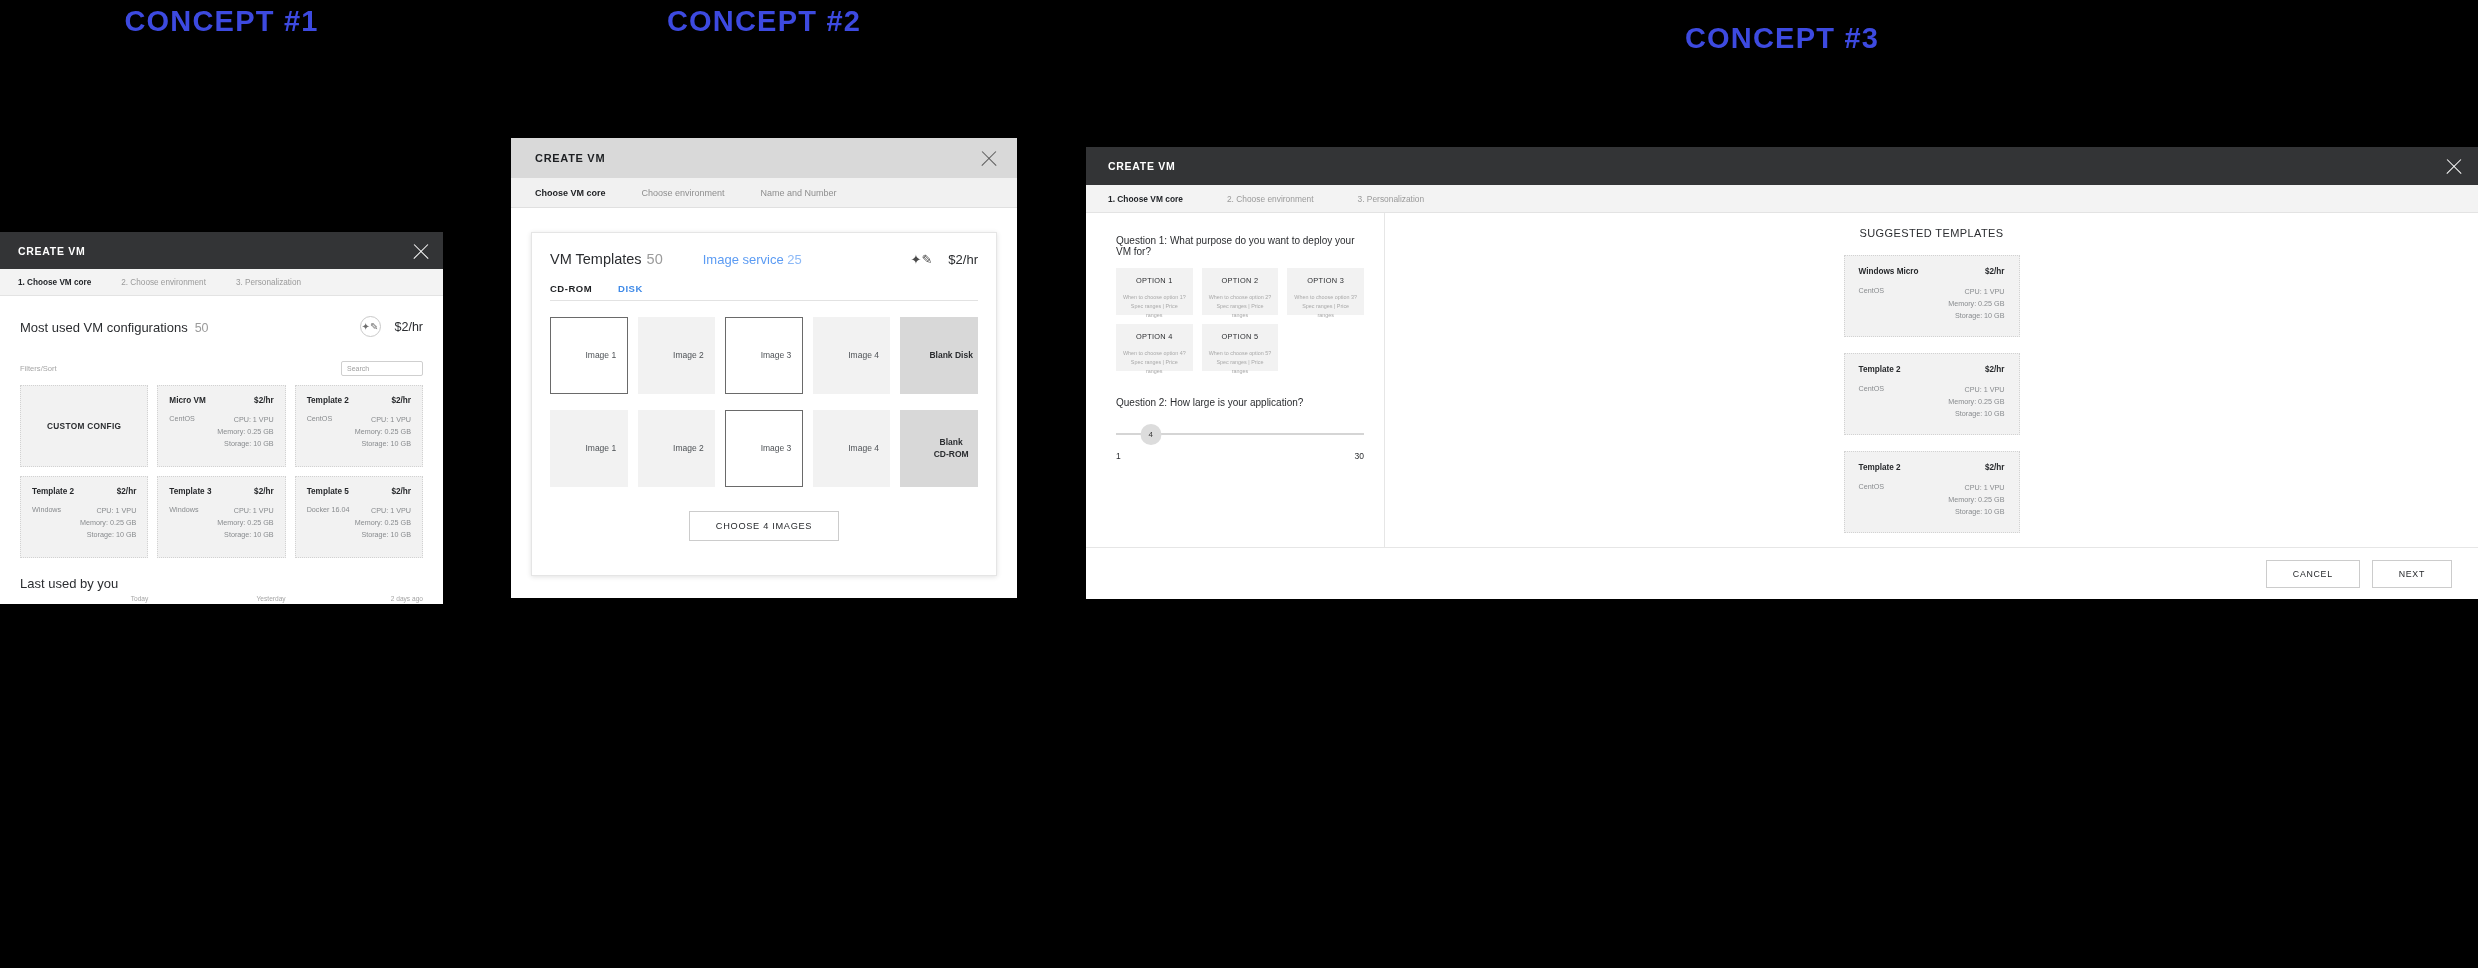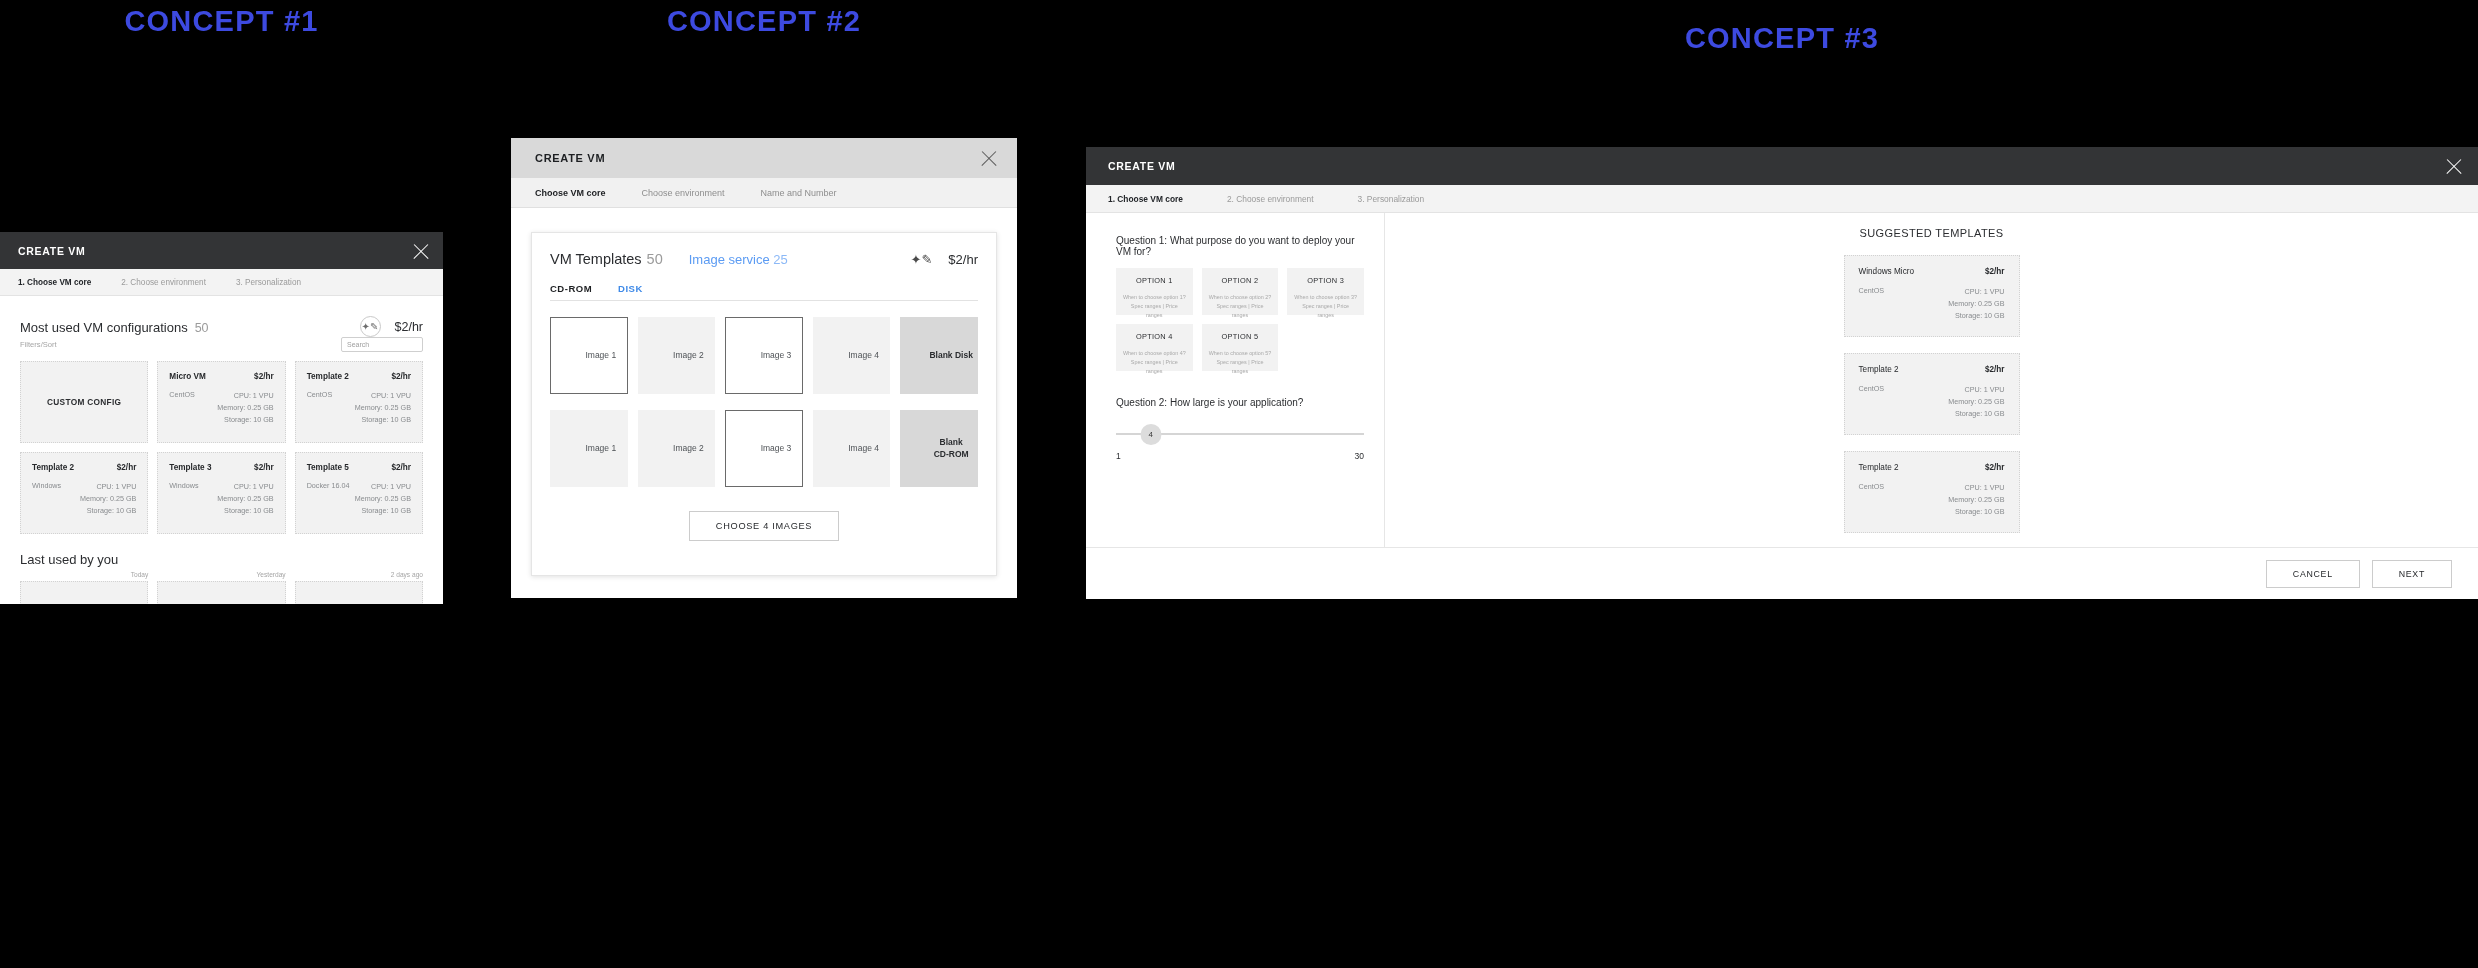--- a/index.html
+++ b/index.html
@@ -63,21 +63,21 @@
   .head-right { display:flex; align-items:center; gap: 14px; }
   .wand-circle {
     width: 21px; height: 21px; border-radius: 50%; border: 1px solid #c9c9c9;
     display:flex; align-items:center; justify-content:center;
     font-size: 10px; color:#6d6d6d;
   }
   .price { font-size: 12.5px; color:#2b2d30; }
 
   .filterrow {
     display:flex; align-items:center; justify-content:space-between;
-    margin-top: 0;
+    margin-top: 24px;
   }
   .filters-label { font-size: 7.6px; color:#a5a5a5; }
   .search-box {
     width: 82px; height: 15px; border: 1px solid #cfcfcf; border-radius: 2px;
     background:#fff; font-size:7px; color:#9e9e9e; padding: 0 5px;
     display:flex; align-items:center; font-family:"Liberation Sans", sans-serif;
   }
 
   .card-grid { display:grid; grid-template-columns: repeat(3, 1fr); gap: 9px; margin-top: 9px; }
   .vcard {
@@ -111,21 +111,21 @@
   }
   .step2 { font-size: 9px; color:#8e8e8e; margin-right: 36px; white-space:nowrap; }
   .step2.active { color:#1d1f22; font-weight:bold; }
 
   .inner-card {
     margin: 24px 20px 0 20px; background:#fff; border:1px solid #e5e5e5;
     box-shadow: 0 1px 5px rgba(0,0,0,.12); height: 344px; padding: 18px 18px 0 18px;
     position:relative;
   }
   .tmpl-head { display:flex; align-items:center; justify-content:space-between; }
-  .tmpl-head-left { display:flex; align-items:baseline; gap: 26px; }
+  .tmpl-head-left { display:flex; align-items:baseline; gap: 40px; }
   .tmpl-title { font-size: 14.5px; color:#2b2d30; }
   .tmpl-title .n { color:#9b9b9b; margin-left:5px; }
   .tmpl-link { font-size: 13px; color:#5b9bf3; cursor:pointer; }
   .tmpl-link .n { color:#8cb9f7; }
   .head-right2 { display:flex; align-items:center; gap: 16px; }
   .wand2 { font-size: 13px; color:#4a4a4a; }
   .price2 { font-size: 13px; color:#2b2d30; }
 
   .tabs2 { display:flex; gap: 26px; margin-top: 16px; padding-bottom: 7px; }
   .tab2 { font-size: 9.5px; font-weight:bold; letter-spacing:.5px; color:#1d1f22; cursor:pointer; }
@@ -189,21 +189,21 @@
   }
   .slider-scale { display:flex; justify-content:space-between; margin-top: 1px; }
   .slider-scale span { font-size: 8.5px; color:#2b2d30; }
 
   .sugg-title { font-size: 11px; color:#2b2d30; letter-spacing:.4px; text-align:center; }
   .sugg-card {
     background:#f2f2f2; border:1px dotted #d2d2d2; margin: 16px auto 0 auto;
     width: 176px; padding: 11px 14px; height: 82px;
   }
   .sc-row1 { display:flex; justify-content:space-between; align-items:baseline; }
-  .sc-name { font-size: 8.2px; font-weight:normal; color:#26282b; }
+  .sc-name { font-size: 8.2px; font-weight:bold; color:#26282b; }
   .sc-price { font-size: 8.2px; font-weight:bold; color:#26282b; }
   .sc-row2 { display:flex; justify-content:space-between; margin-top: 10px; }
   .sc-os { font-size: 7.2px; color:#888b8e; }
   .sc-specs div { font-size: 7.2px; color:#888b8e; line-height:1.7; text-align:right; }
 
   .c3footer {
     height: 52px; background:#fff; border-top:1px solid #e6e6e6;
     display:flex; align-items:center; justify-content:flex-end; gap: 12px;
     padding-right: 26px;
   }

